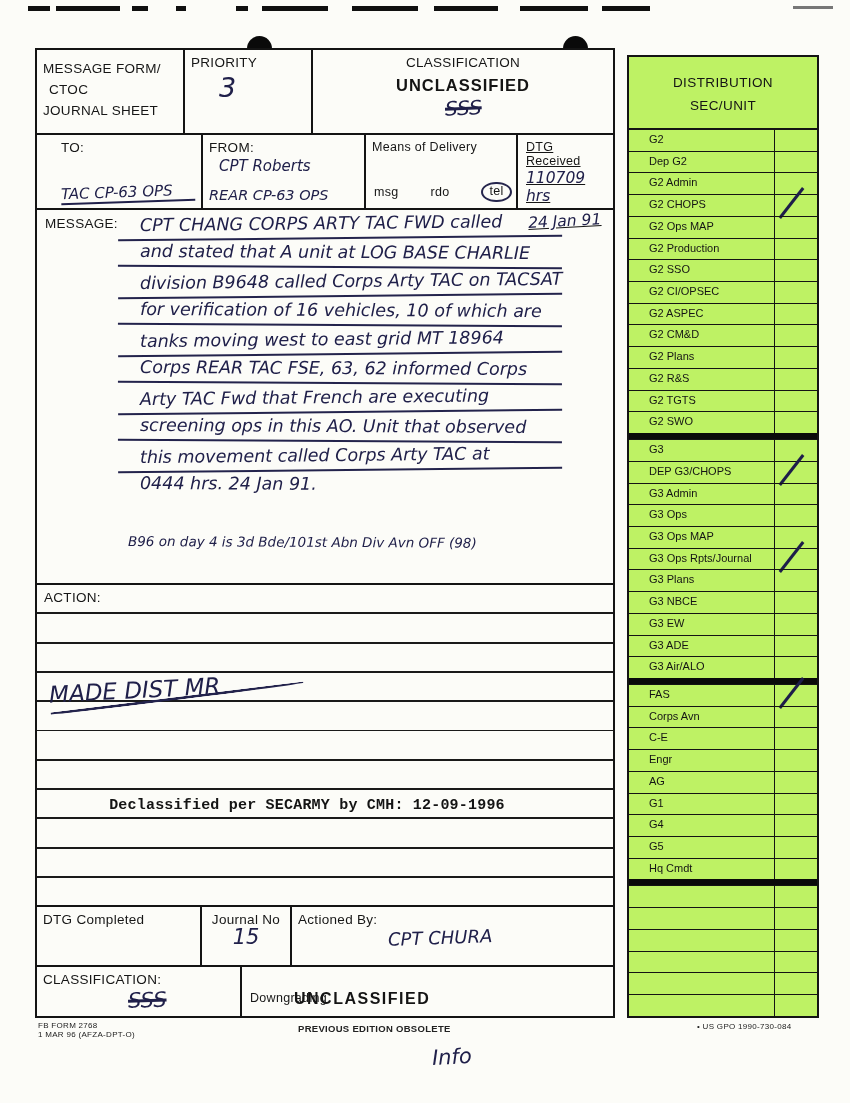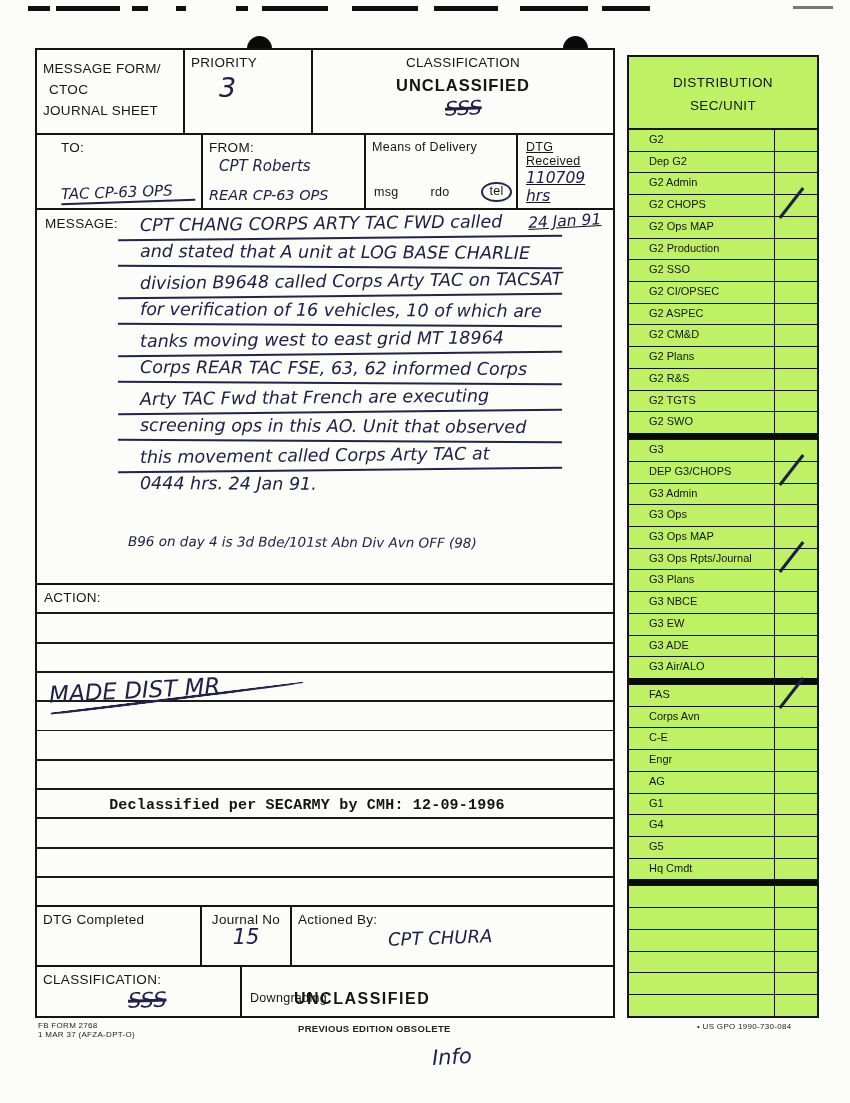--- a/index.html
+++ b/index.html
@@ -402,18 +402,18 @@
           <div class="dist-box"></div>
         </div>
         <div class="dist-row">
           <div class="dist-label"></div>
           <div class="dist-box"></div>
         </div>
       </div>
   </div>
 
   <div class="footer-text" style="left:38px;top:1021px;">FB  FORM  2768</div>
-  <div class="footer-text" style="left:38px;top:1030px;">1  MAR  37  (AFZA-DPT-O)</div>
+  <div class="footer-text" style="left:38px;top:1030px;">1  MAR  96  (AFZA-DPT-O)</div>
   <div class="footer-text bold" style="left:298px;top:1023px;font-size:9.5px;">PREVIOUS  EDITION  OBSOLETE</div>
   <div class="footer-text" style="left:697px;top:1022px;">• US GPO  1990-730-084</div>
 
   <div class="hw info-note">Info</div>
 </div>
 
 </body></html>

